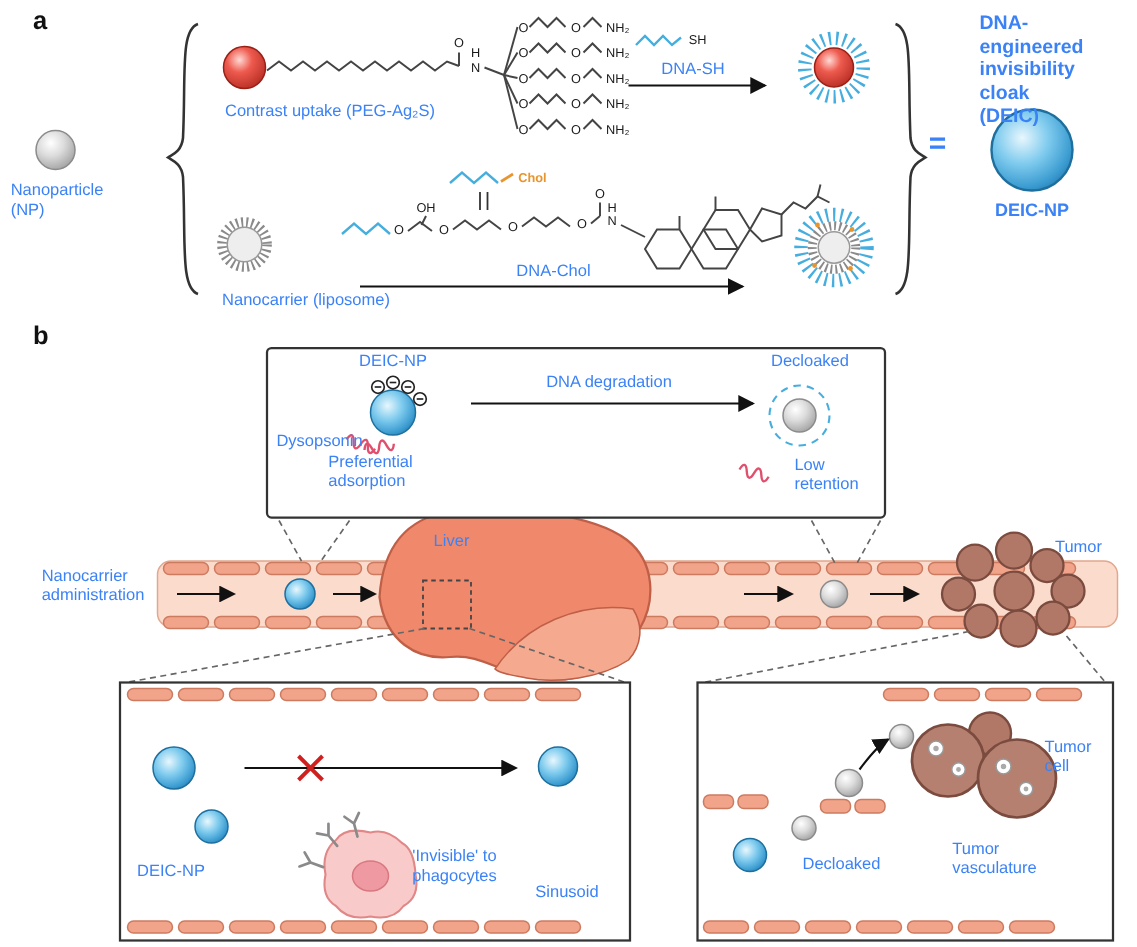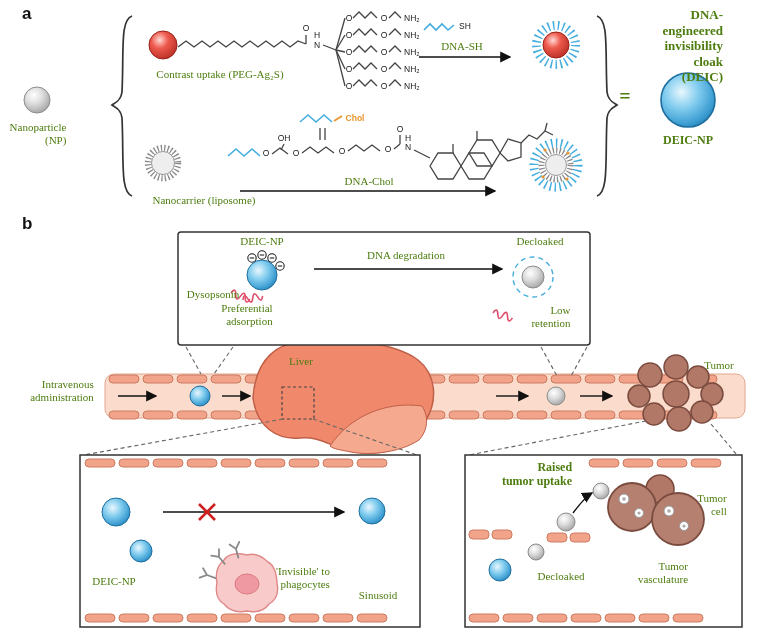--- a/index.html
+++ b/index.html
@@ -1,20 +1,20 @@
 <!DOCTYPE html>
 <html><head>
 <meta charset="utf-8">
 <style>
   html,body{margin:0;padding:0;background:#fff;}
   #fig{position:relative;width:758px;height:631px;background:#fff;
        font-family:"Liberation Sans",sans-serif;overflow:hidden;}
   #fig > svg{position:absolute;left:0;top:0;}
-  .lbl{position:absolute;transform:translateX(-50%);text-align:right;
-       font-size:11px;line-height:1.2;color:#4d7c0f;white-space:pre-line;font-family:Liberation Serif, serif;}
+  .lbl{position:absolute;transform:translateX(-50%);text-align:left;
+       font-size:11px;line-height:1.2;color:#3b82f6;white-space:pre-line;}
   .b{font-weight:bold;}
   .bg{background:#fff;padding:0 4px;}
   .t12{font-size:12px;}
   .t13{font-size:13px;}
   .t20{font-size:20px;line-height:1;}
   .letter{position:absolute;font-size:17px;font-weight:bold;color:#111;}
   .atom{font-family:"Liberation Sans",sans-serif;font-size:8.5px;fill:#1a1a1a;text-anchor:middle;}
   .atom-s{text-anchor:start;}
   .chol{fill:#e8952e;font-weight:bold;}
   .chain{stroke:#444;stroke-width:1.3;fill:none;}
@@ -354,31 +354,29 @@
 
 <div class="lbl" style="left:262px;top:235px">DEIC-NP</div>
 <div class="lbl" style="left:213px;top:288px">Dysopsonin</div>
 <div class="lbl" style="left:247px;top:302px">Preferential
 adsorption</div>
 <div class="lbl" style="left:406px;top:249px">DNA degradation</div>
 <div class="lbl" style="left:540px;top:235px">Decloaked</div>
 <div class="lbl" style="left:551px;top:304px">Low
 retention</div>
 
-<div class="lbl" style="left:62px;top:378px">Intravenous
+<div class="lbl" style="left:62px;top:378px">Nanocarrier
 administration</div>
 <div class="lbl" style="left:301px;top:355px">Liver</div>
 <div class="lbl" style="left:719px;top:359px">Tumor</div>
 
 <div class="lbl" style="left:114px;top:575px">DEIC-NP</div>
 <div class="lbl" style="left:303px;top:565px">'Invisible' to
 phagocytes</div>
 <div class="lbl" style="left:378px;top:589px">Sinusoid</div>
 
-<div class="lbl b t12 bg" style="left:537px;top:460px">Raised
-tumor uptake</div>
 <div class="lbl" style="left:712px;top:492px">Tumor
 cell</div>
 <div class="lbl" style="left:561px;top:570px">Decloaked</div>
 <div class="lbl" style="left:663px;top:560px">Tumor
 vasculature</div>
 
 </div>
 
 </body></html>

